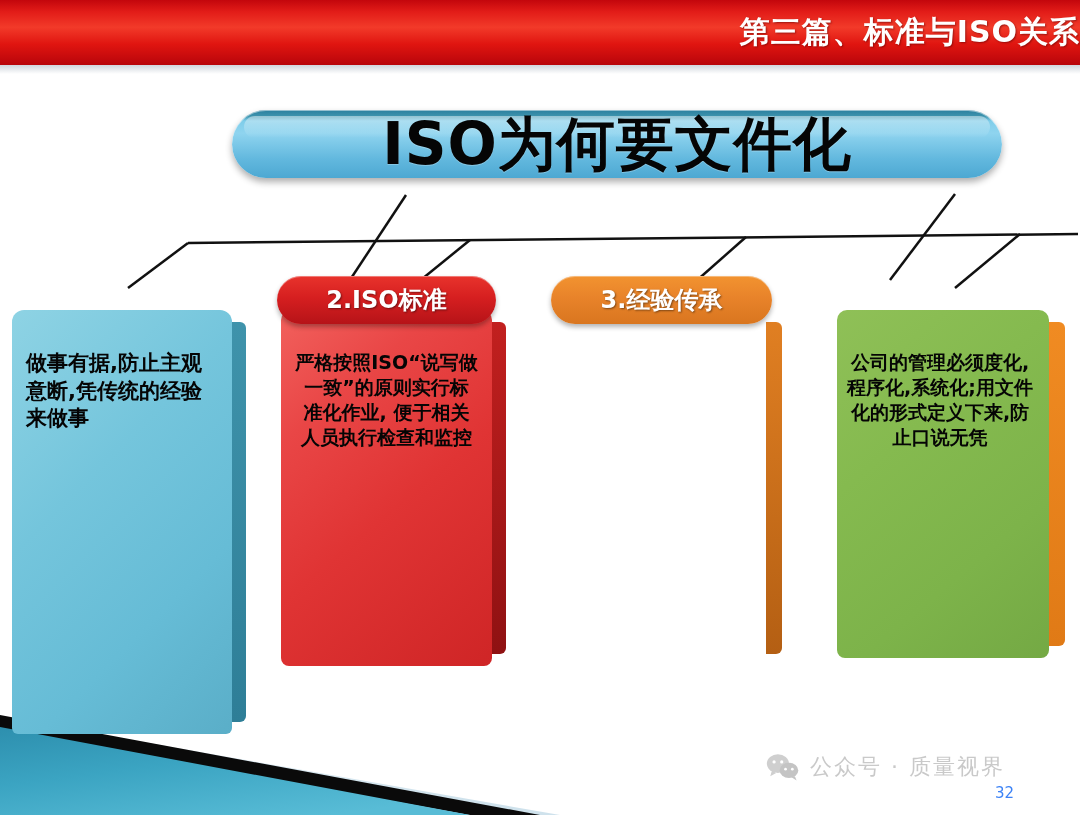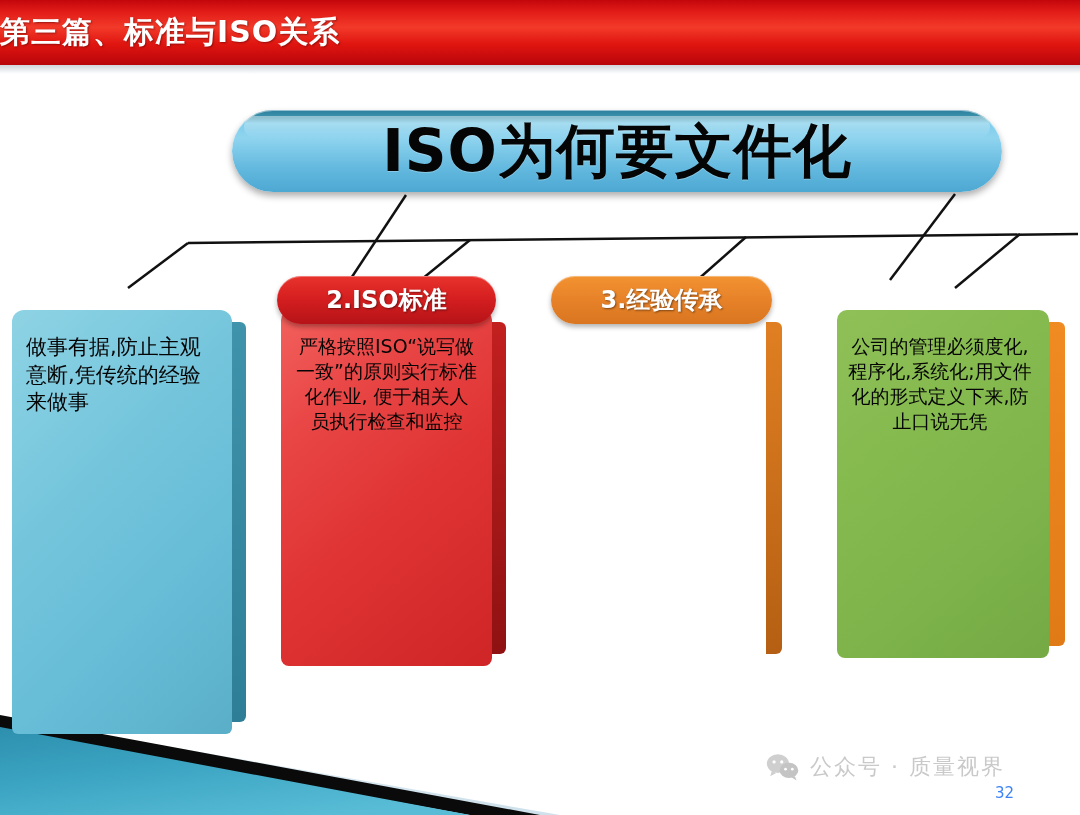--- a/index.html
+++ b/index.html
@@ -12,35 +12,35 @@
   .slide{
     position:relative; width:1080px; height:815px;
     background:#ffffff; overflow:hidden;
   }
 
   
   .banner{
     position:absolute; left:0; top:0; width:1080px; height:68px;
     background:linear-gradient(180deg,#c3060c 0%,#e21c18 18%,#f23a29 42%,#e01510 68%,#b8050b 100%);
     border-bottom:3px solid #ffffff;
-    display:flex; align-items:center; justify-content:flex-start;
+    display:flex; align-items:center; justify-content:flex-end;
   }
   .banner::after{
     content:""; position:absolute; left:0; right:0; bottom:-9px; height:9px;
     background:linear-gradient(180deg,#d0d6dd 0%,#ffffff 100%);
   }
   .banner-text{
     color:#ffffff; font-size:30px; font-weight:bold; letter-spacing:1px;
     text-shadow:1px 1px 2px rgba(90,0,0,.55);
     white-space:nowrap;
   }
 
   
   .title-pill{
-    position:absolute; left:232px; top:110px; width:770px; height:82px;
+    position:absolute; left:232px; top:110px; width:770px; height:68px;
     border-radius:42px;
     background:linear-gradient(180deg,#2b7f9e 0%,#3d93ad 9%,#7fcdea 16%,#8fd4ef 34%,#62b8de 72%,#4da8d2 100%);
     box-shadow:0 4px 7px rgba(0,0,0,.32), inset 0 1px 0 rgba(255,255,255,.5);
     display:flex; align-items:center; justify-content:center;
     overflow:hidden;
   }
   .title-pill::before{
     content:""; position:absolute; left:12px; right:12px; top:6px; height:22px;
     border-radius:20px; background:linear-gradient(180deg,rgba(255,255,255,.45),rgba(255,255,255,0));
     pointer-events:none;
@@ -67,22 +67,22 @@
     color:#ffffff; font-size:24px; font-weight:bold; white-space:nowrap;
     text-shadow:1px 1px 2px rgba(0,0,0,.45);
   }
   .card-body{
     position:absolute; left:4px; top:34px; right:4px; bottom:0;
     border-radius:10px 10px 8px 8px;
     z-index:2; padding:24px 14px 10px 14px;
     overflow:hidden;
   }
   .card-body p{
-    color:#050505; font-weight:normal; line-height:1.32;
-    text-align:center; text-indent:0;
+    color:#050505; font-weight:bold; line-height:1.32;
+    text-align:center; text-indent:0;margin-top:16px;
   }
   .card-side{
     position:absolute; top:46px; width:16px; bottom:12px;
     z-index:1; border-radius:0 6px 6px 0;
   }
 
   
   #card1{ left:8px; top:276px; width:228px; height:458px; }
   #card1 .card-head{ background:linear-gradient(180deg,#3ea0bd 0%,#2c8fae 45%,#1f7f9d 100%); }
   #card1 .card-body{

